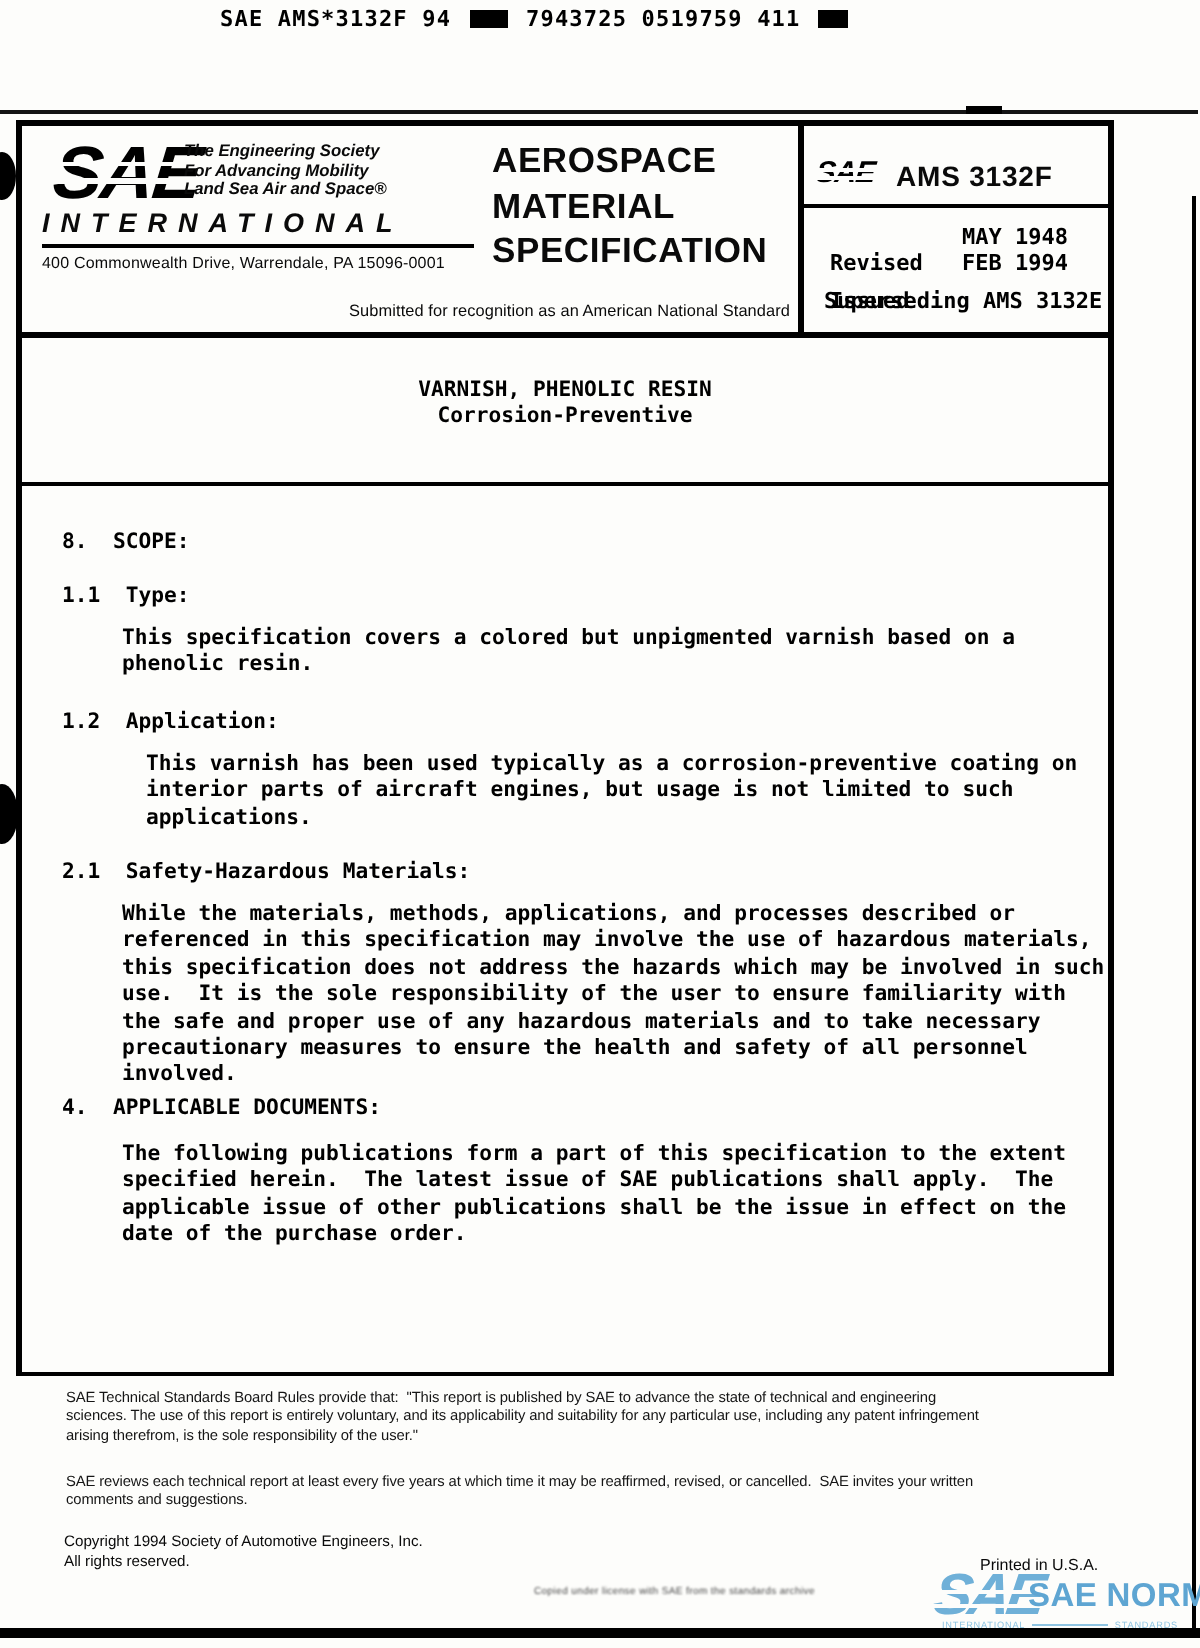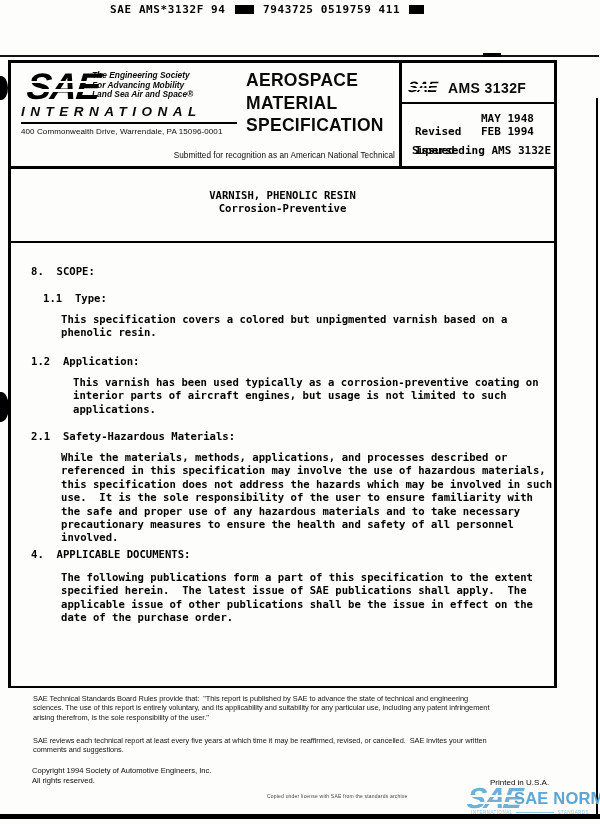--- a/index.html
+++ b/index.html
@@ -135,38 +135,38 @@
   <div class="abs" style="left:27px;top:68px;">
     <span class="sae-logo sae-big"><span>SAE</span><span class="stripe s1"></span><span class="stripe s2"></span></span>
   </div>
   <div class="tagline">The Engineering Society
 For Advancing Mobility
 Land Sea Air and Space®</div>
   <div class="international">INTERNATIONAL</div>
   <div class="address">400 Commonwealth Drive, Warrendale, PA 15096-0001</div>
 
   <div class="doc-type">AEROSPACE MATERIAL SPECIFICATION</div>
-  <div class="submitted">Submitted for recognition as an American National Technical</div>
+  <div class="submitted">Submitted for recognition as an American National Standard</div>
 
   <div class="code-cell">
     <span class="sae-logo sae-small"><span>SAE</span><span class="stripe s1"></span><span class="stripe s2"></span></span>
   </div>
   <div class="code-num">AMS 3132F</div>
 
   <div class="mono issue-label" style="left:415px;top:112px;margin-top:32px;">Issued</div>
   <div class="mono issue-value" style="left:481px;top:112px;">MAY 1948</div>
   <div class="mono issue-label" style="left:415px;top:125px;">Revised</div>
   <div class="mono issue-value" style="left:481px;top:125px;">FEB 1994</div>
   <div class="mono superseding">Superseding AMS 3132E</div>
 
   <div class="mono doc-title">VARNISH, PHENOLIC RESIN
 Corrosion-Preventive</div>
 
   <div class="mono sec-head" style="top:265px;">8.  SCOPE:</div>
-  <div class="mono sec-head" style="top:292px;margin-left:12px;">1.1  Type:</div>
+  <div class="mono sec-head" style="top:292px;">1.1  Type:</div>
   <div class="mono sec-para" style="top:313px;">This specification covers a colored but unpigmented varnish based on a
 phenolic resin.</div>
   <div class="mono sec-head" style="top:355px;">1.2  Application:</div>
   <div class="mono sec-para" style="top:376px;margin-left:12px;">This varnish has been used typically as a corrosion-preventive coating on
 interior parts of aircraft engines, but usage is not limited to such
 applications.</div>
   <div class="mono sec-head" style="top:430px;">2.1  Safety-Hazardous Materials:</div>
   <div class="mono sec-para" style="top:451px;">While the materials, methods, applications, and processes described or
 referenced in this specification may involve the use of hazardous materials,
 this specification does not address the hazards which may be involved in such

